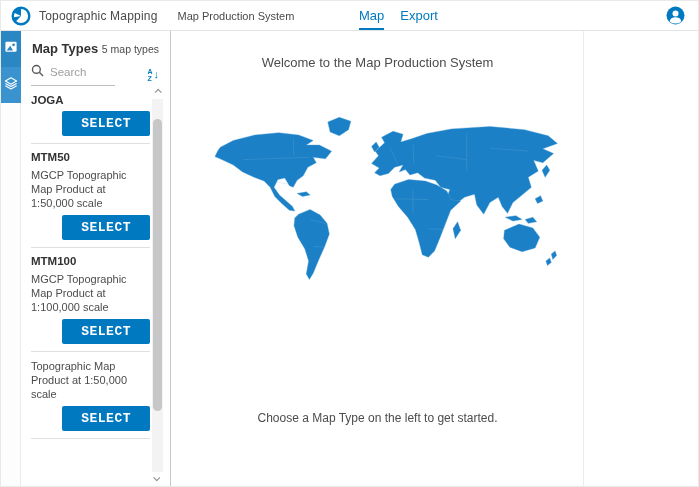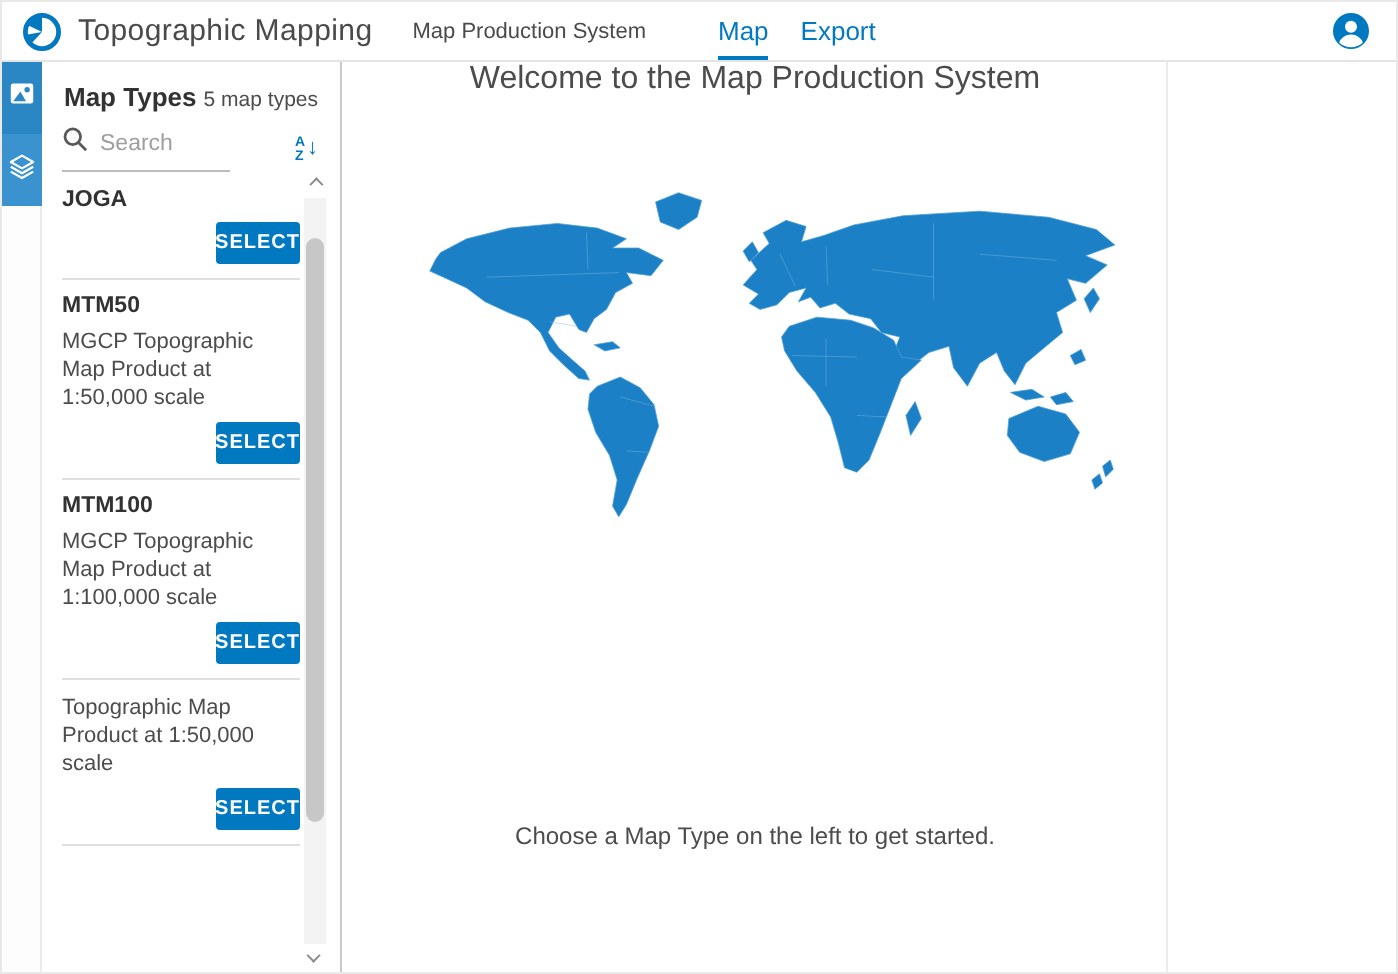--- a/index.html
+++ b/index.html
@@ -6,21 +6,21 @@
     --accent:#0079c1; --map-fill:#1b80c5; --rail-blue:#3a93cf; --rail-blue-active:#2b86c4;
     --text-dark:#323232; --text-mid:#4c4c4c; --text-light:#9e9e9e; --divider:#e0e0e0;
   }
   *{box-sizing:border-box;margin:0;padding:0;font-family:"Liberation Sans","DejaVu Sans",sans-serif;}
   html,body{background:#fff;}
   #app{position:relative;width:699px;height:487px;background:#fff;overflow:hidden;border:1px solid #e9e9e9;}
 
   
   .header{position:absolute;left:0;top:0;right:0;height:30px;background:#fff;border-bottom:1px solid #e4e4e4;display:flex;align-items:center;padding:0 10px;}
   .logo{width:20px;height:20px;flex:0 0 auto;display:flex;}
-  .app-title{font-size:15px;color:#4a4a4a;margin-left:8px;letter-spacing:.2px;white-space:nowrap;}
+  .app-title{font-size:12px;color:#4a4a4a;margin-left:8px;letter-spacing:.2px;white-space:nowrap;}
   .app-subtitle{font-size:11px;color:#4a4a4a;margin-left:20px;white-space:nowrap;}
   .tabs{position:absolute;left:358px;top:0;height:100%;display:flex;gap:16px;}
   .tab{display:flex;align-items:center;height:100%;font-size:13px;color:var(--accent);cursor:pointer;border-bottom:2px solid transparent;padding-top:2px;}
   .tab.active{border-bottom-color:var(--accent);}
   .avatar{position:absolute;right:13px;top:5px;width:19px;height:19px;cursor:pointer;}
 
   
   .sidebar{position:absolute;left:0;top:30px;width:170px;bottom:0;background:#fff;border-right:1px solid #c9c9c9;}
   .rail{position:absolute;left:0;top:0;width:20px;height:100%;background:#fdfdfd;border-right:1px solid #ebebeb;}
   .rail-btn{width:20px;height:36px;display:flex;align-items:center;justify-content:center;cursor:pointer;background:var(--rail-blue);}
@@ -35,36 +35,36 @@
   .search-box input::placeholder{color:var(--text-light);}
   .sort-btn{margin-left:7px;display:flex;align-items:center;color:var(--accent);cursor:pointer;}
   .sort-letters{display:flex;flex-direction:column;font-size:7px;font-weight:bold;line-height:7px;}
   .sort-arrow{font-size:11px;line-height:11px;margin-left:1px;}
 
   .list{position:absolute;left:0;top:56px;right:20px;bottom:0;overflow:hidden;padding-left:9px;}
   .mt-item{padding:7px 0 7px 0;border-bottom:1px solid var(--divider);}
   .mt-name{font-size:11.5px;font-weight:bold;color:var(--text-dark);margin-bottom:5px;}
   .mt-desc{font-size:11px;color:var(--text-mid);line-height:14px;}
   .mt-actions{text-align:right;margin-top:5px;}
-  .select-btn{background:var(--accent);color:#fff;border:none;border-radius:2px;font-size:10px;font-weight:bold;letter-spacing:.5px;padding:5px 0;cursor:pointer;}
+  .select-btn{background:var(--accent);color:#fff;border:none;border-radius:2px;font-size:13px;font-weight:bold;letter-spacing:.5px;padding:5px 19px;cursor:pointer;font-family:Liberation Mono, monospace;}
 
   
   .scrollbar{position:absolute;right:7px;top:54px;bottom:0;width:11px;}
   .sb-track{position:absolute;left:0;right:0;top:14px;bottom:14px;background:#f3f3f3;}
   .sb-thumb{position:absolute;left:1px;right:1px;top:34px;height:292px;background:#c7c7c7;border-radius:5px;cursor:grab;}
   .sb-btn{position:absolute;left:0;width:11px;height:13px;display:flex;align-items:center;justify-content:center;cursor:pointer;}
   .sb-btn.up{top:0;} .sb-btn.down{bottom:1px;}
   .chev{width:5px;height:5px;border-top:1.5px solid #8b8b8b;border-right:1.5px solid #8b8b8b;}
   .chev.up{transform:rotate(-45deg) translateY(1px);}
   .chev.down{transform:rotate(135deg) translateY(1px);}
 
   
   .main{position:absolute;left:171px;top:30px;right:0;bottom:0;background:#fff;}
   .welcome{position:absolute;left:0;top:0;width:412px;height:100%;border-right:1px solid #ececec;}
-  .welcome-title{text-align:center;font-size:16px;font-weight:normal;color:var(--text-mid);}
+  .welcome-title{margin-top:24px;text-align:center;font-size:13px;font-weight:normal;color:var(--text-mid);}
   .map-wrap{margin:32px 0 0 26px;width:384px;height:192px;}
   .instruction{position:absolute;left:0;right:0;top:380px;text-align:center;font-size:12px;color:var(--text-mid);}
 </style>
 </head>
 <body>
 
 <div id="app">
 
   <div class="header">
     <span class="logo">

